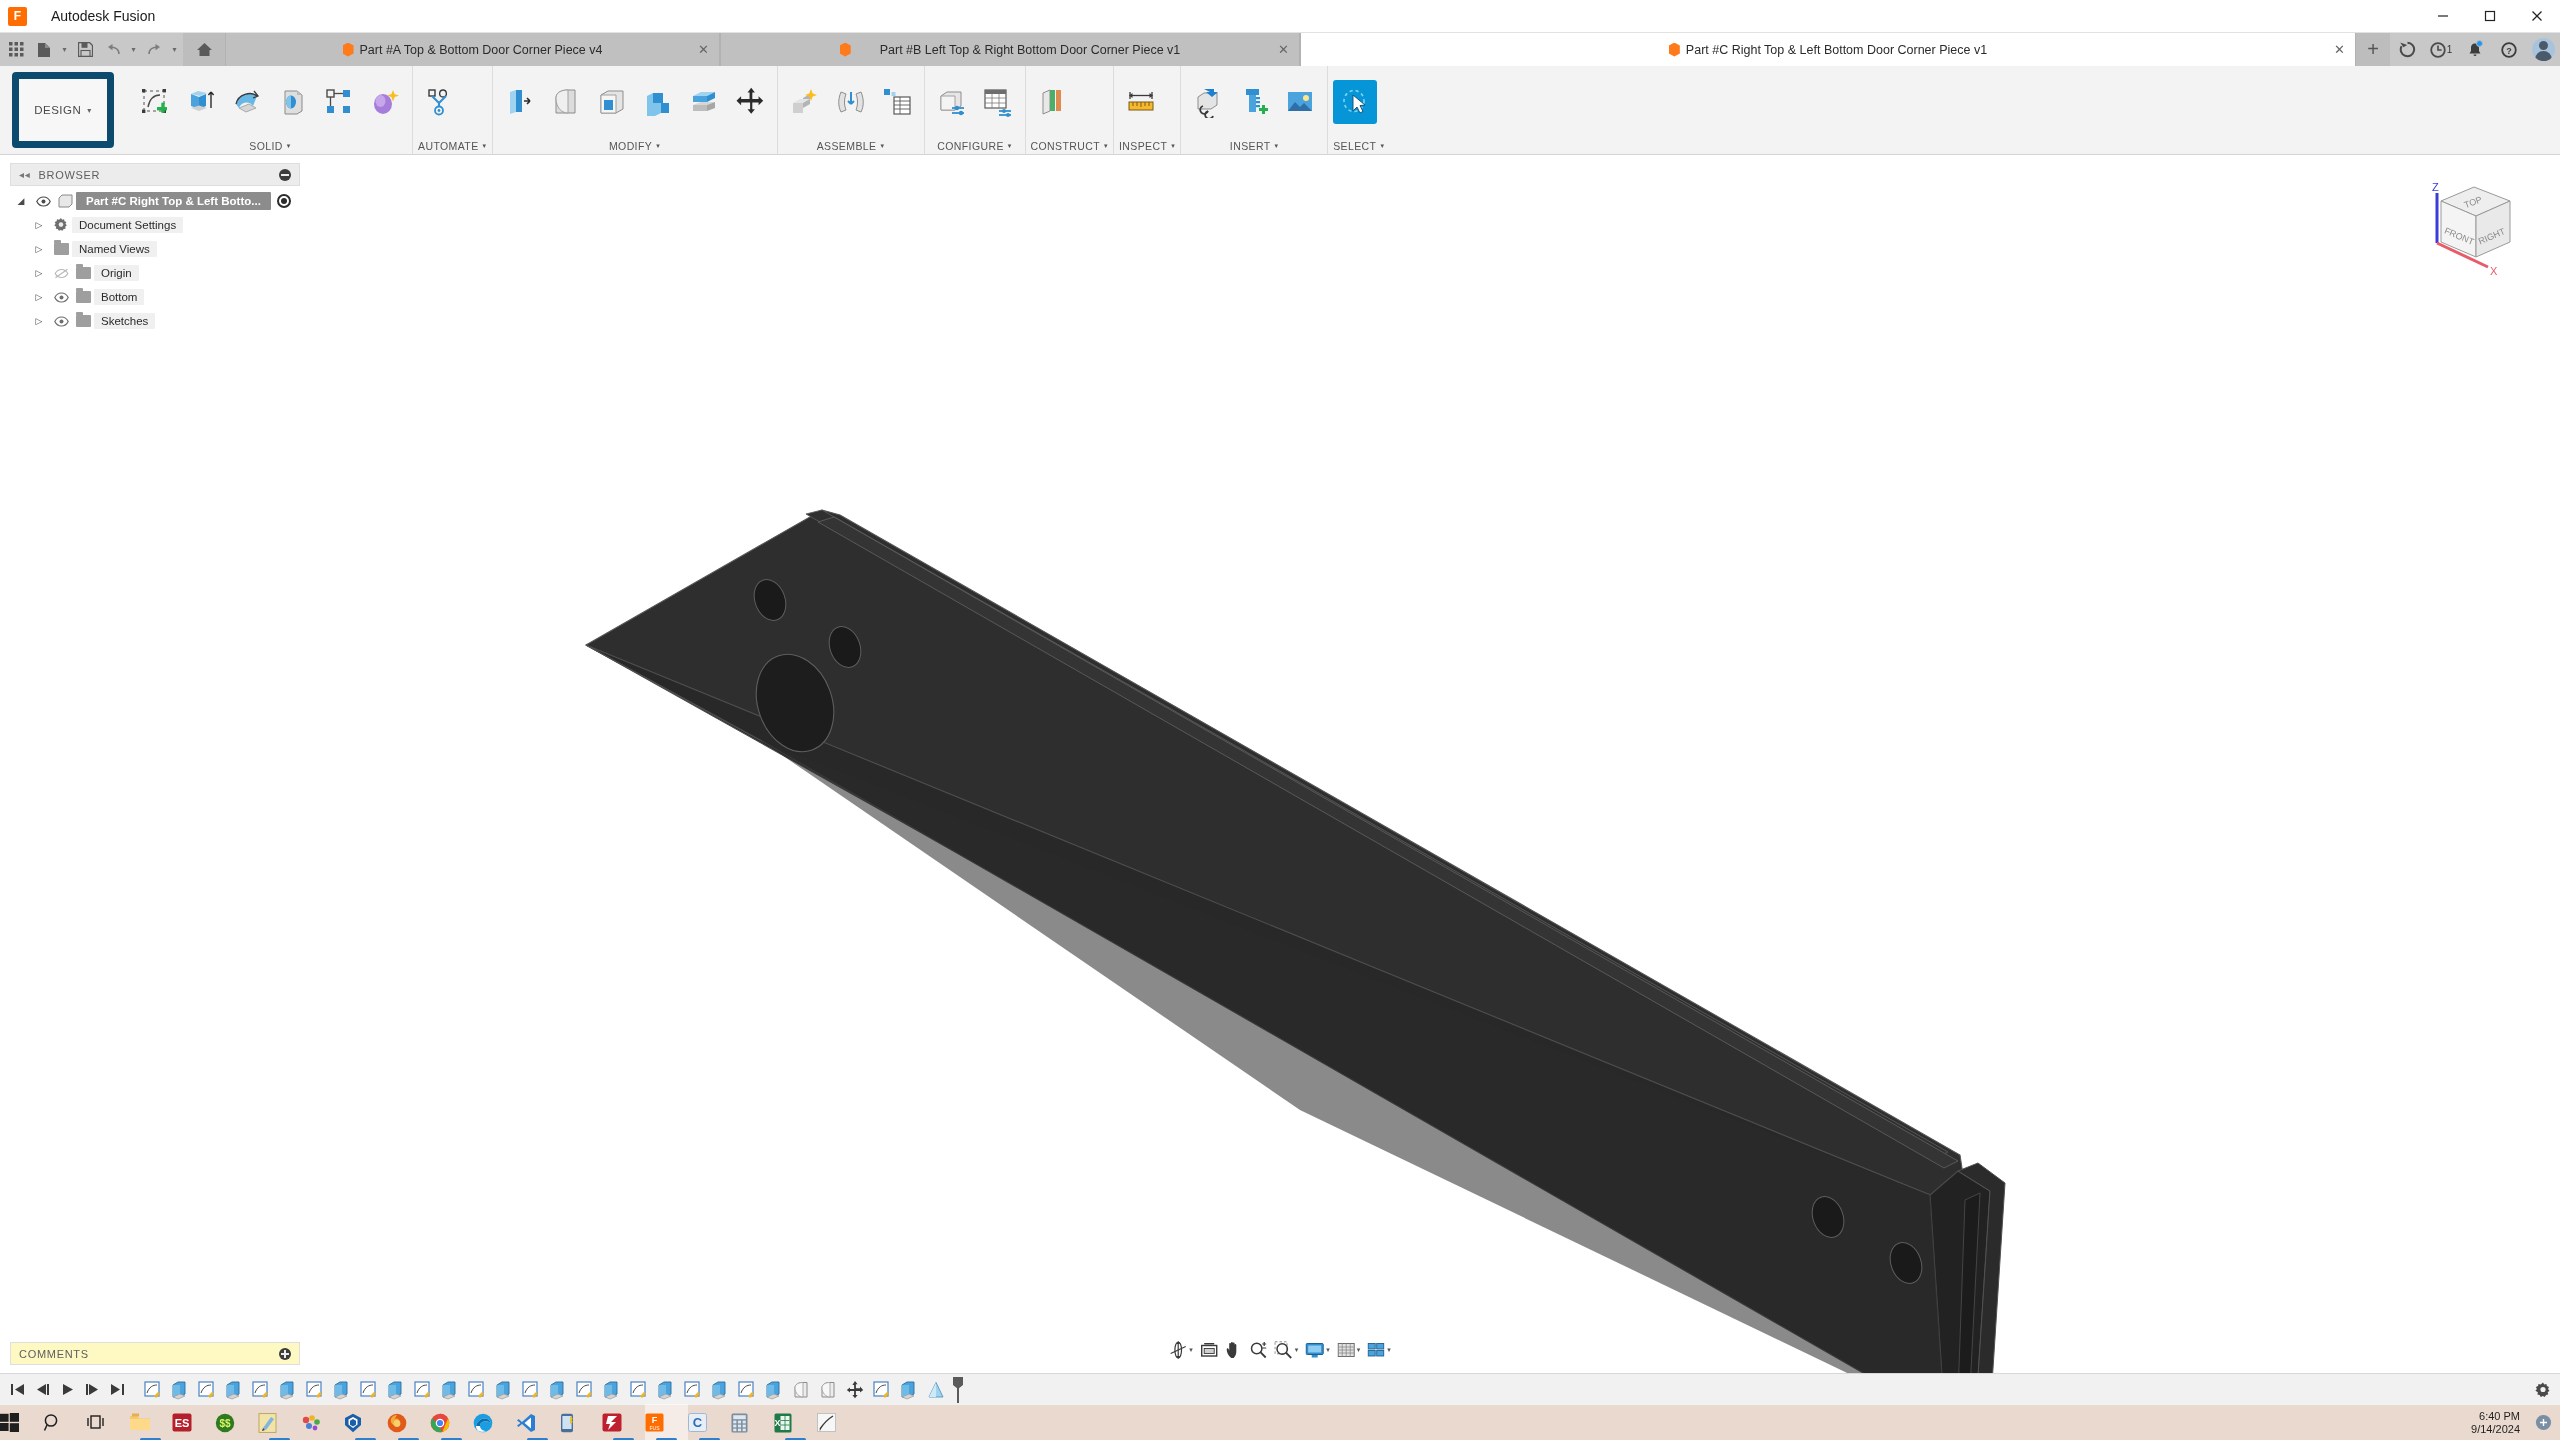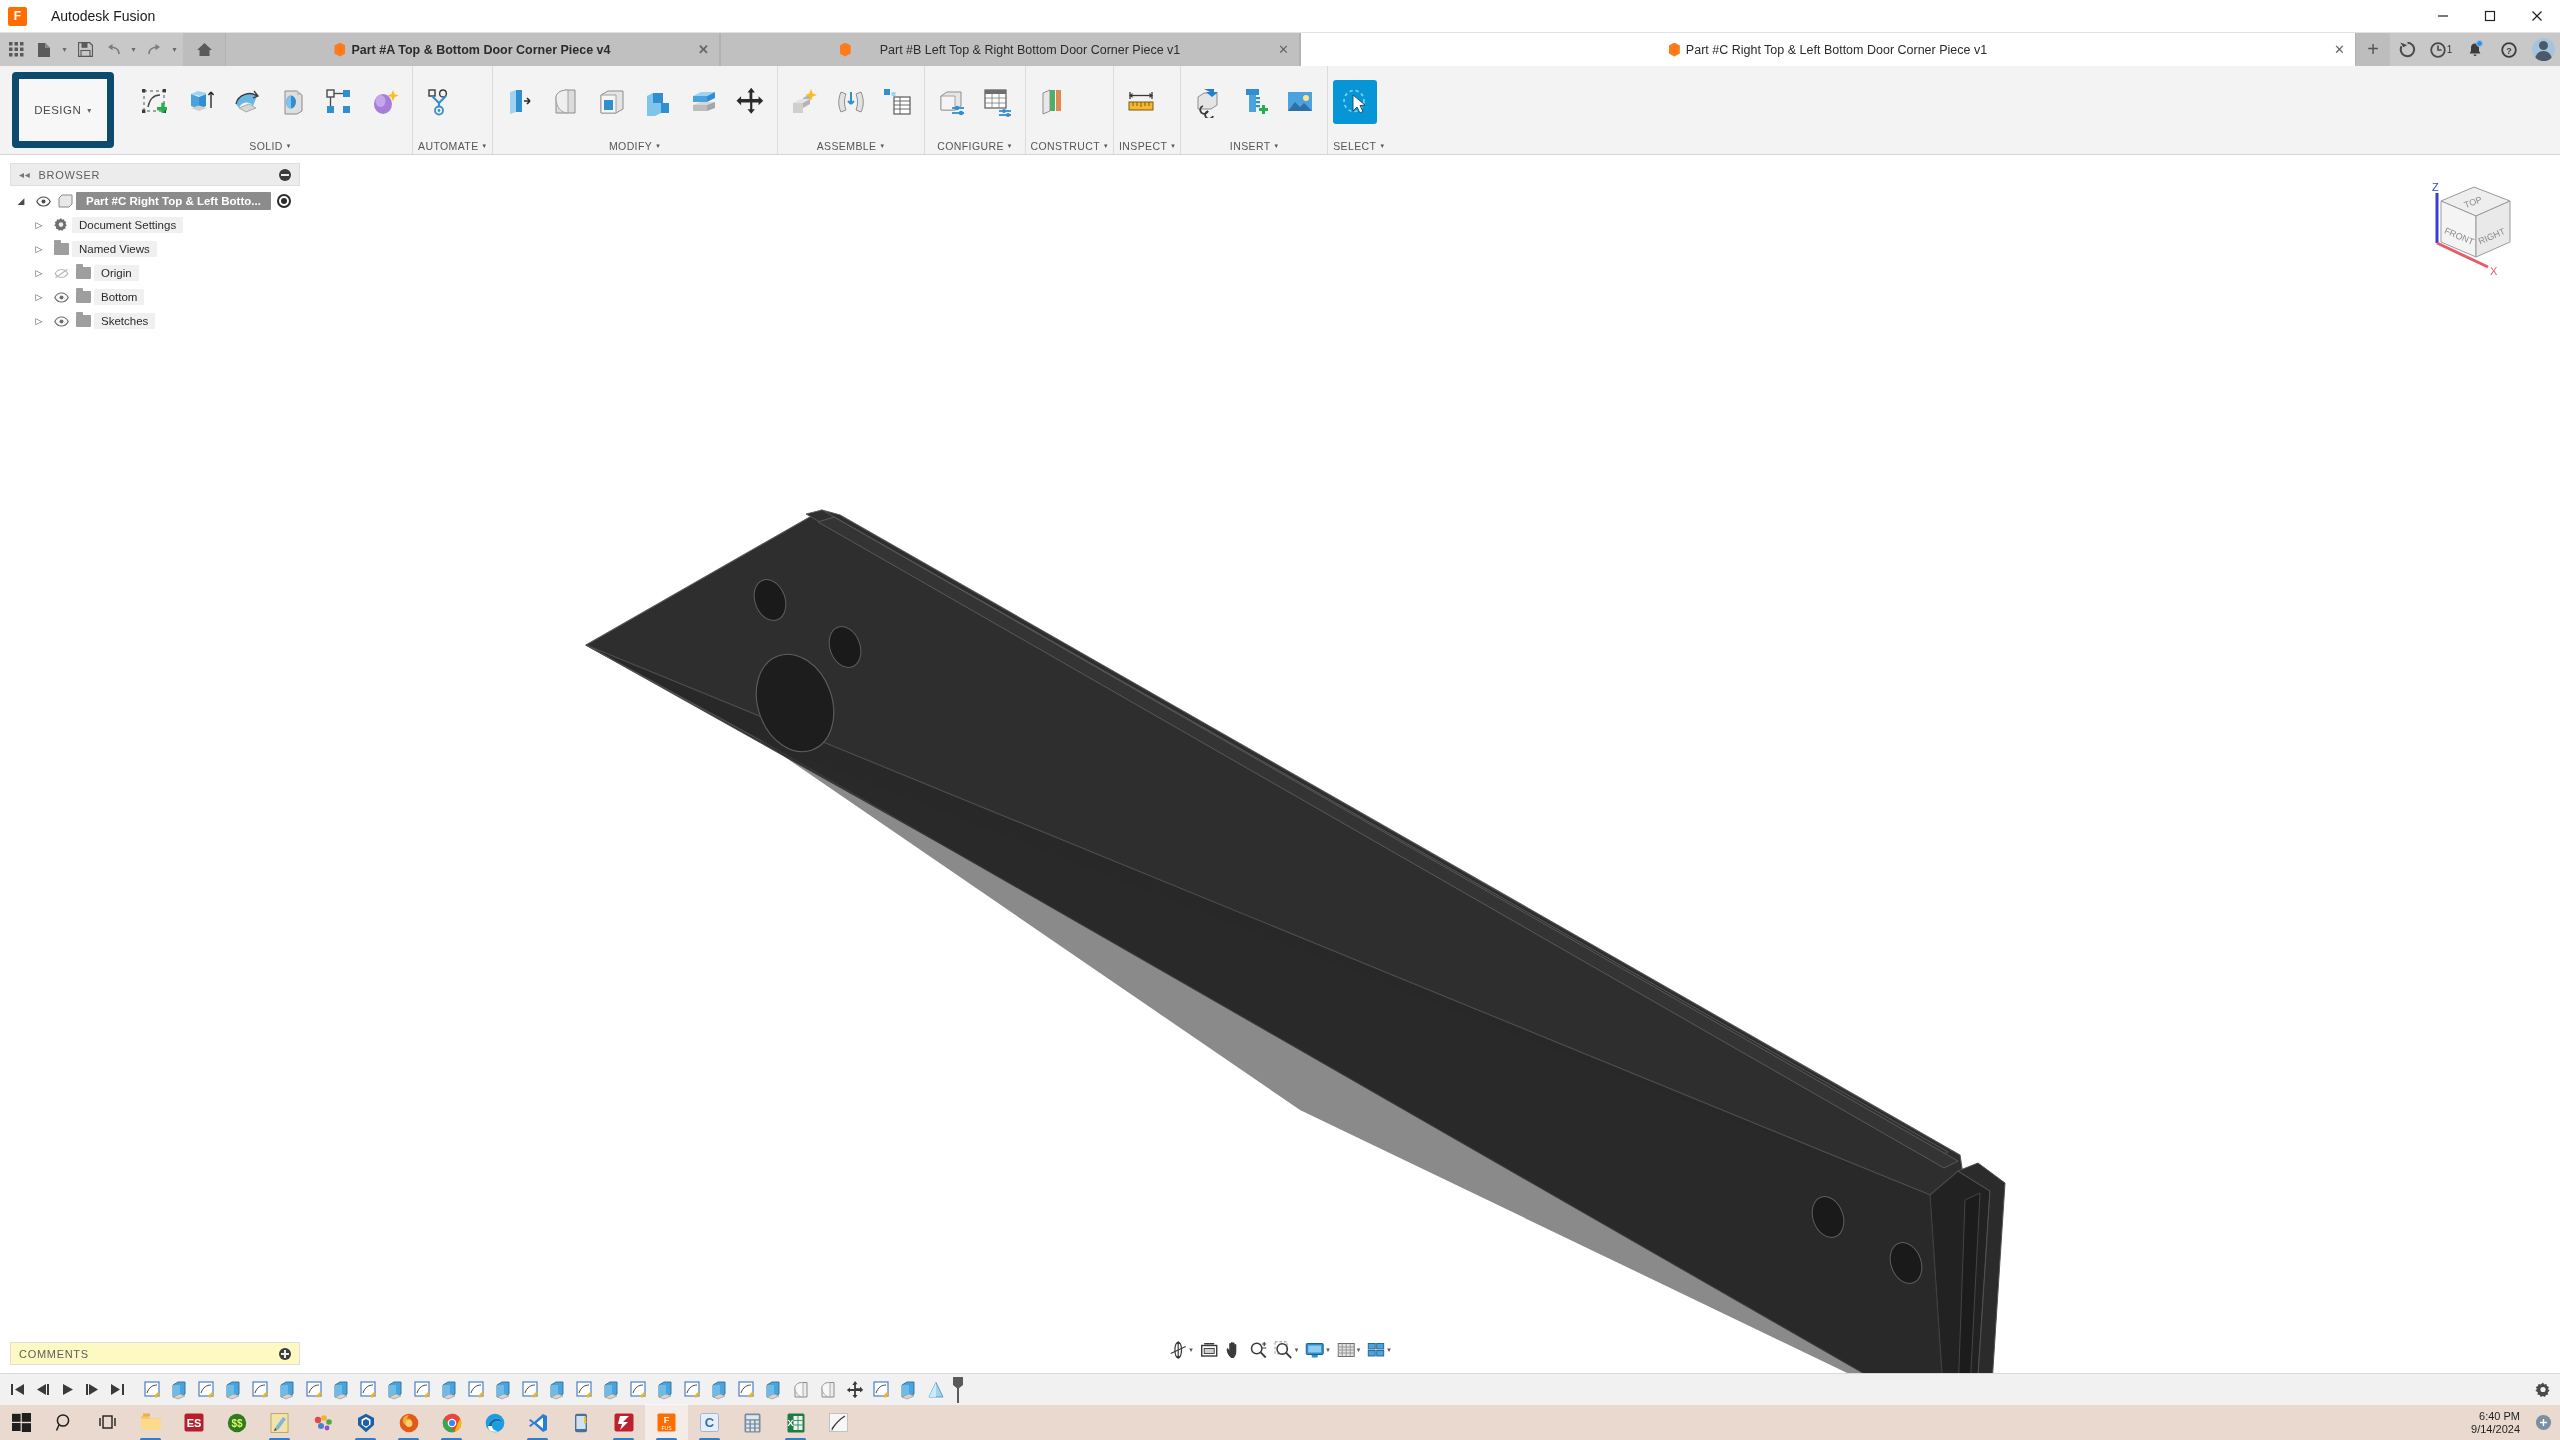--- a/index.html
+++ b/index.html
@@ -44,21 +44,21 @@
   .qat-home {
     width: 42px; height: 33px; background: #bdbdbd; display: flex; align-items: center;
     justify-content: center; color: #5a5a5a;
   }
   .tabs { display: flex; align-items: stretch; flex: 1; min-width: 0; }
   .tab {
     display: flex; align-items: center; background: #c0c0c0; position: relative;
     border-left: 1px solid #b2b2b2; border-right: 1px solid #b2b2b2;
     min-width: 0; justify-content: center; padding: 0 12px;
   }
-  .tab.t1 { flex: 0 0 495px; font-weight: bold; }
+  .tab.t1 { flex: 0 0 495px; }
   .tab.t2 { flex: 0 0 580px; gap: 23px; }
   .tab.active { background: #ffffff; flex: 1; }
   .tab .ticon {
     width: 11px; height: 14px; background: #ff7a1a; margin-right: 6px; flex: 0 0 11px;
     clip-path: polygon(50% 0%, 100% 22%, 100% 78%, 50% 100%, 0% 78%, 0% 22%);
   }
   .tab .tlabel {
     font-size: 12.5px; color: #2b2b2b; white-space: nowrap;
     overflow: hidden; text-overflow: ellipsis;
   }
@@ -220,21 +220,21 @@
   .tl-marker { margin-left: 2px; display: flex; align-items: center; cursor: default; }
   .tl-right { flex: 1; }
   .tl-settings { width: 34px; display: flex; align-items: center; justify-content: center; color: #444; cursor: default; }
 
   
   .taskbar {
     height: 35px; background: #ead9ce; display: flex; align-items: center;
     flex: 0 0 35px; position: relative;
   }
   .tb-item {
-    width: 43px; height: 38px; display: flex; align-items: center; justify-content: center;
+    width: 43px; height: 38px; display: flex; align-items: center; justify-content: flex-start;
     position: relative; cursor: default;
   }
   .tb-item.running::after {
     content: ""; position: absolute; bottom: 1px; left: 11px; width: 21px; height: 3px;
     background: #2f7fd1; border-radius: 2px;
   }
   .tb-item.active { background: rgba(255,255,255,.5); }
   .tb-clock {
     position: absolute; right: 40px; top: 0; height: 35px; display: flex;
     flex-direction: column; align-items: flex-end; justify-content: center;

